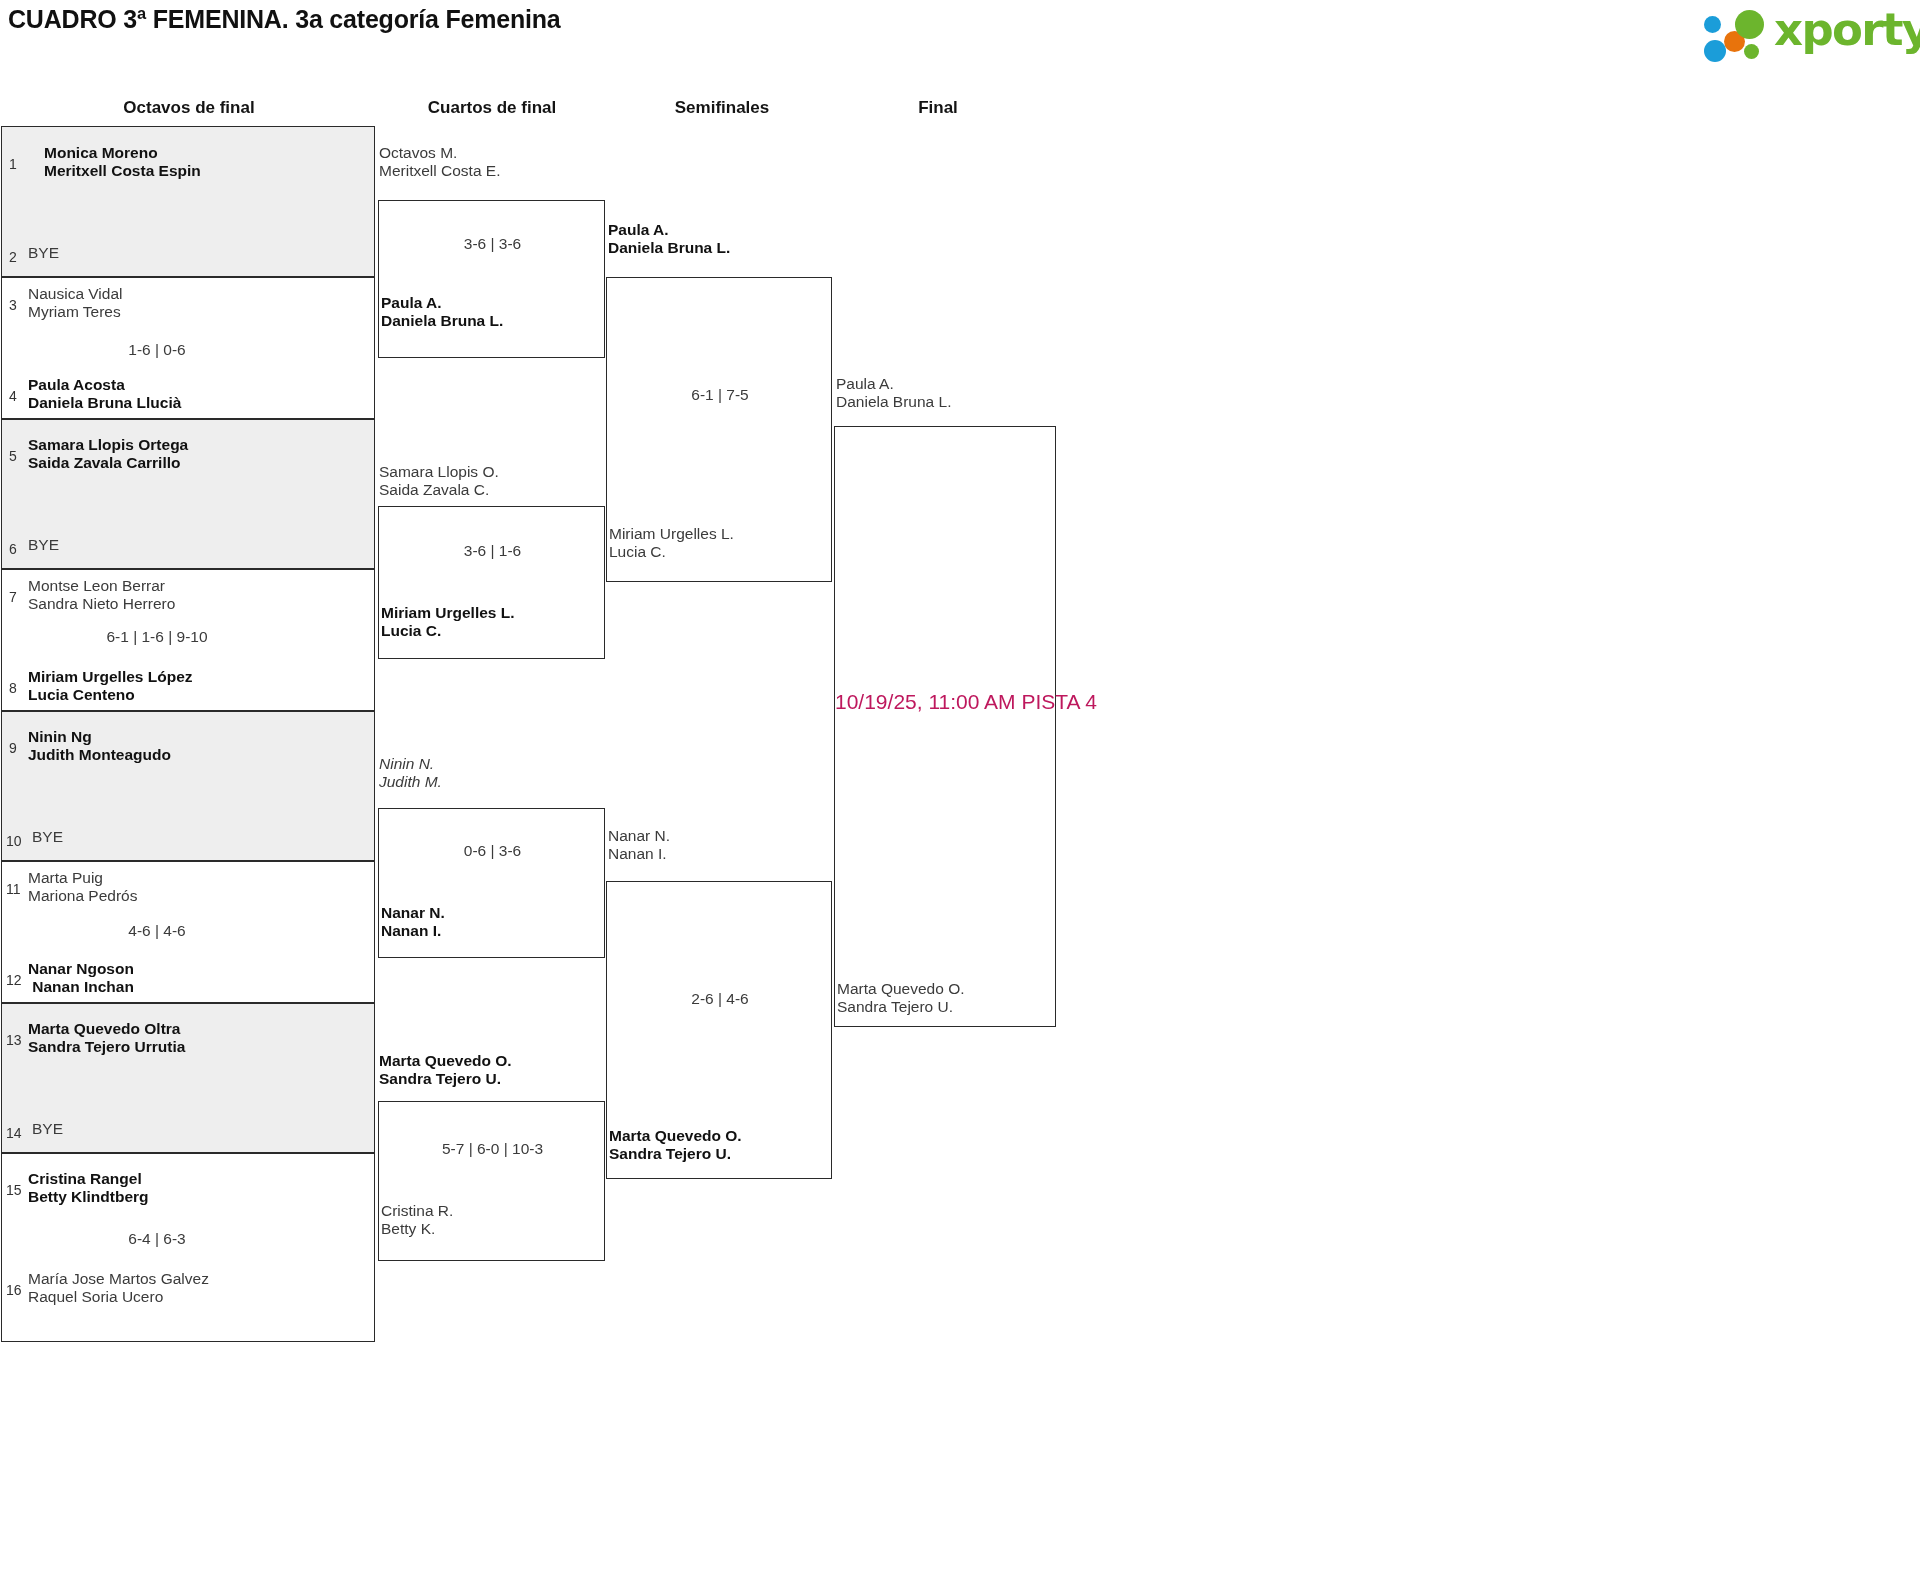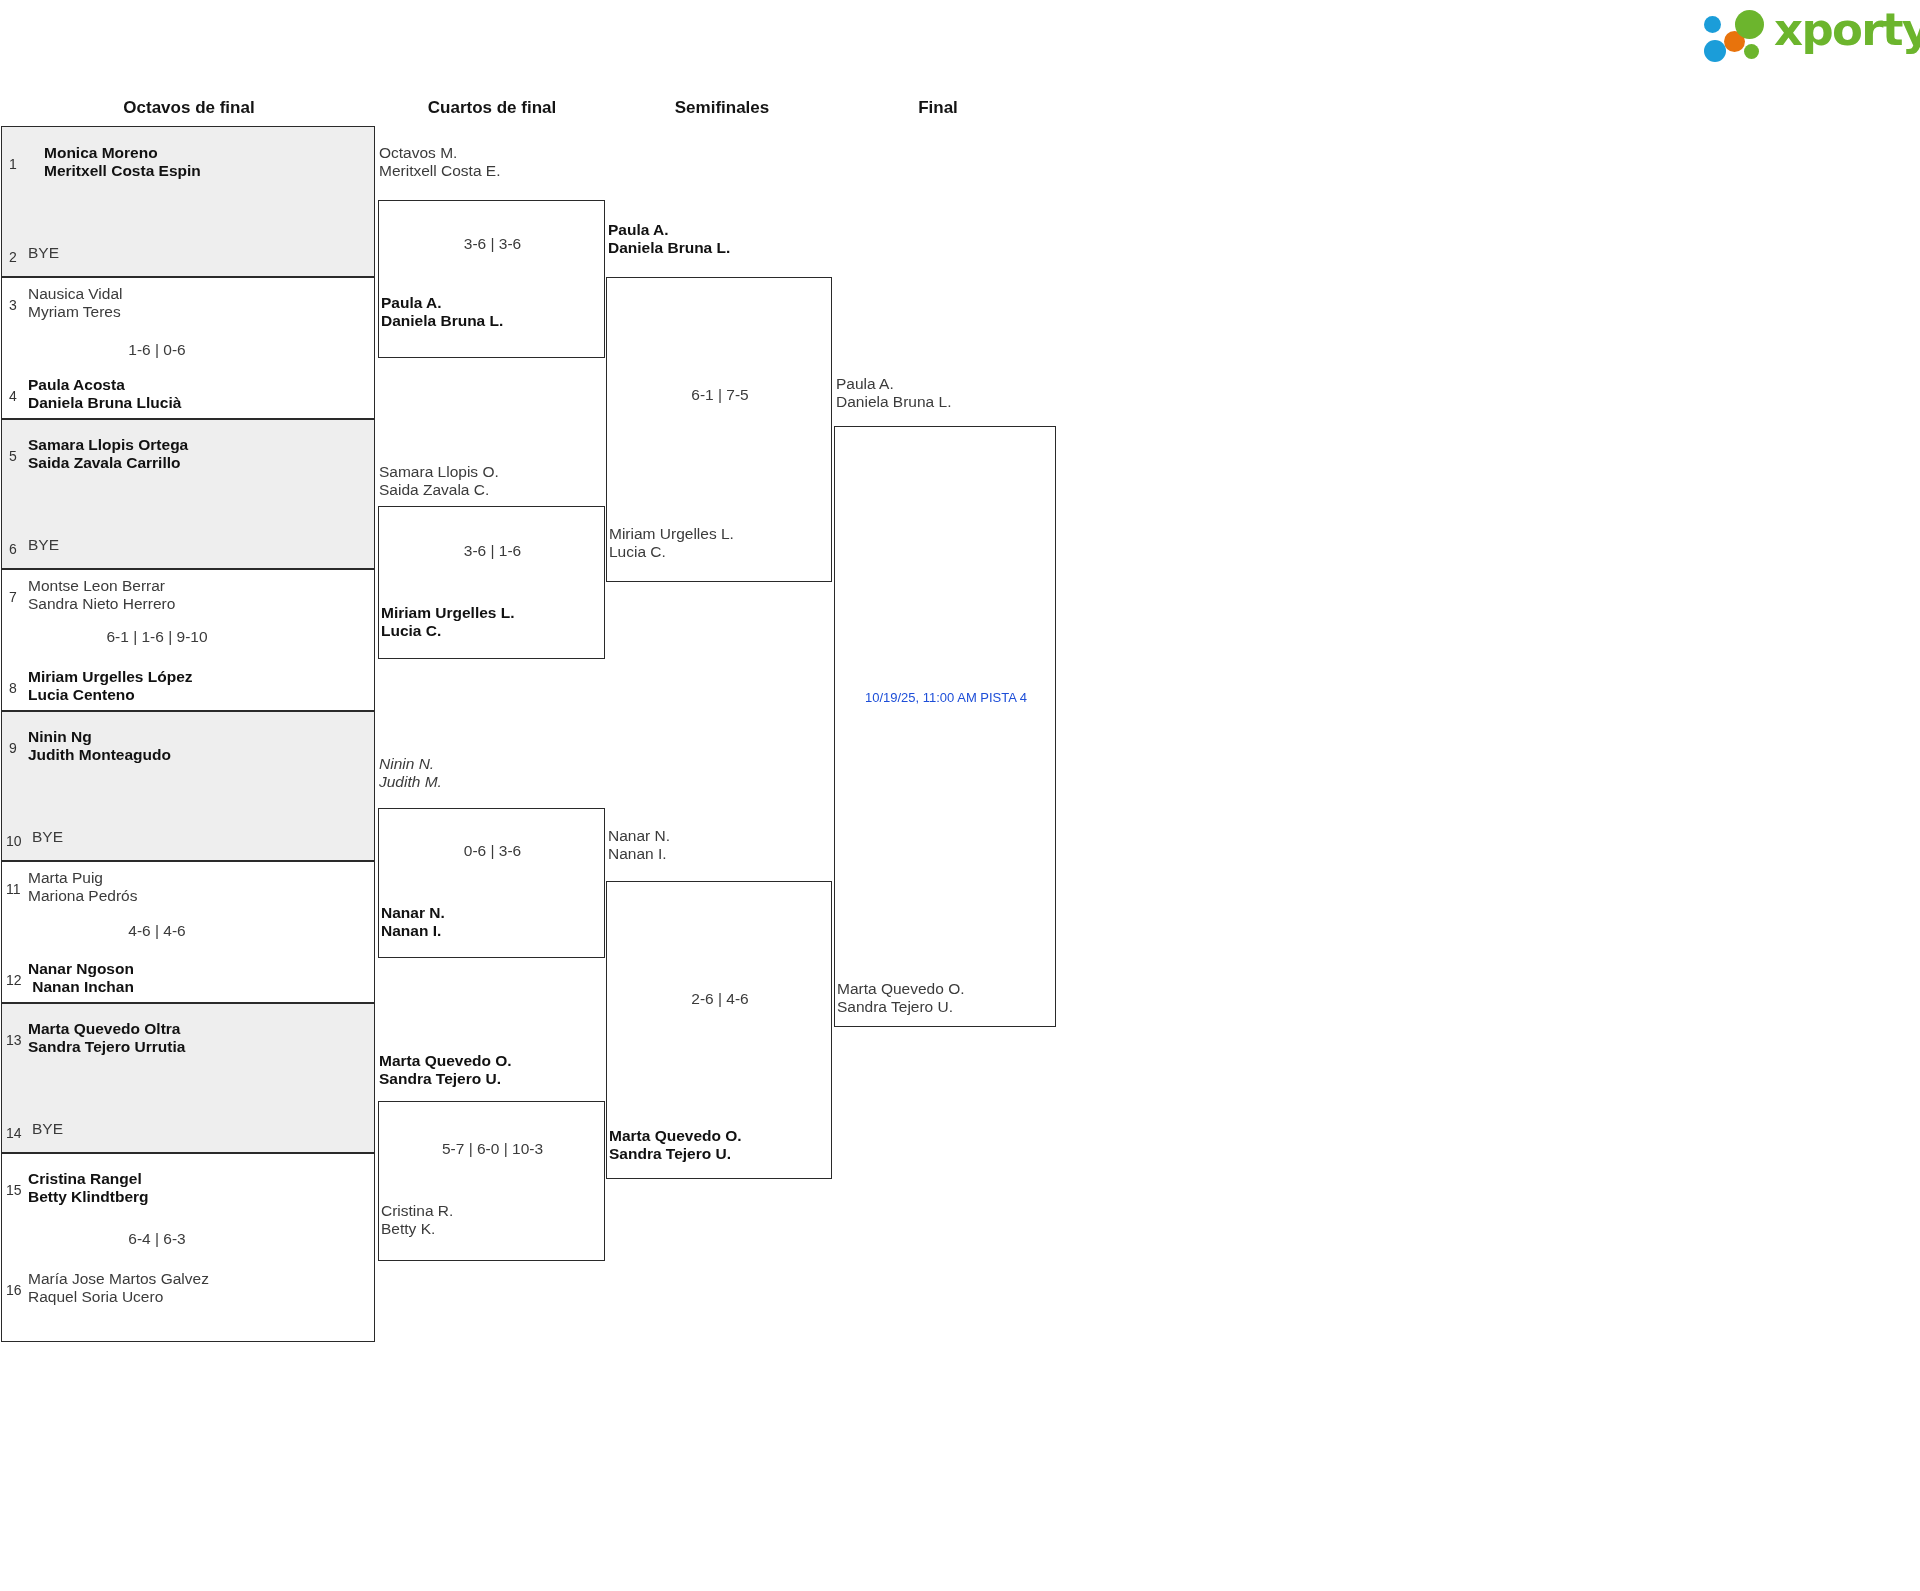--- a/index.html
+++ b/index.html
@@ -111,30 +111,31 @@
   }
 
   .bye-label {
     position: absolute;
     font-size: 15.5px;
     color: #3b3b3b;
   }
 
   .meta-text {
     position: absolute;
-    font-size: 13px;
-    color: #1d4ed8;
+    font-size: 21px;
+    color: #be185d;
     white-space: nowrap;
     text-align: center;
   }
 </style>
 </head>
 <body>
 
 <div id="header-title">
+  <div class="line">CUADRO 3ª FEMENINA. 3a categoría Femenina</div>
 </div>
 
 <div id="brand-logo">
   <div class="dots">
     <div class="dot" style="left:0px;  top:6px;  width:17px; height:17px; background:#1b9dd9;"></div>
     <div class="dot" style="left:20px; top:21px; width:21px; height:21px; background:#e8730c;"></div>
     <div class="dot" style="left:0px;  top:30px; width:22px; height:22px; background:#1b9dd9;"></div>
     <div class="dot" style="left:31px; top:0px;  width:29px; height:29px; background:#6cb52d;"></div>
     <div class="dot" style="left:40px; top:34px; width:15px; height:15px; background:#6cb52d;"></div>
   </div>

